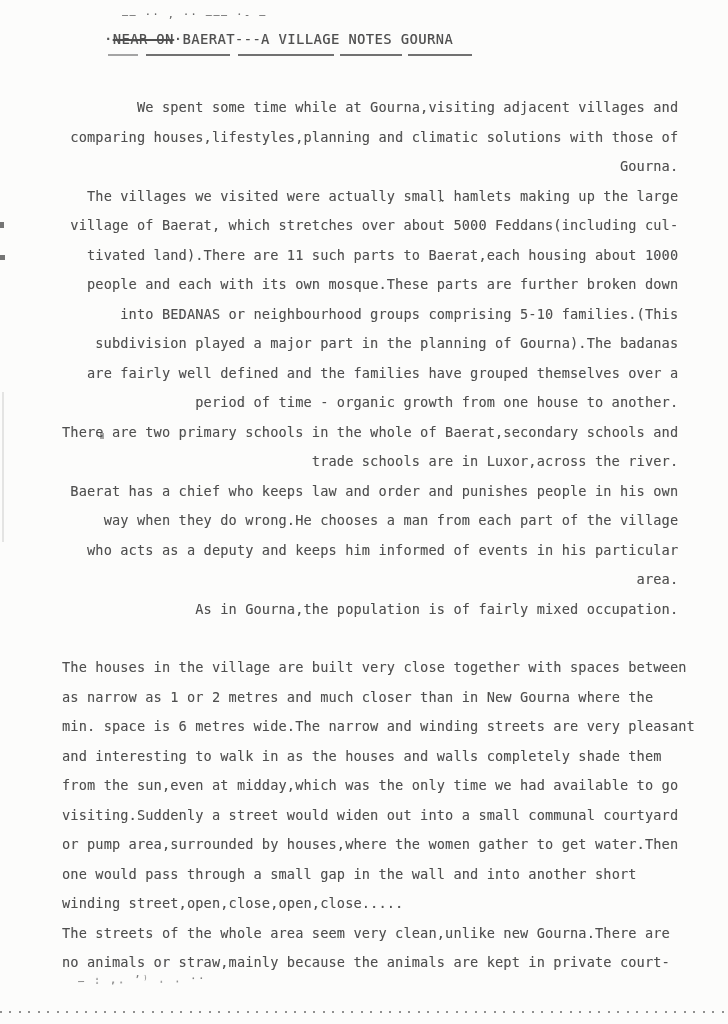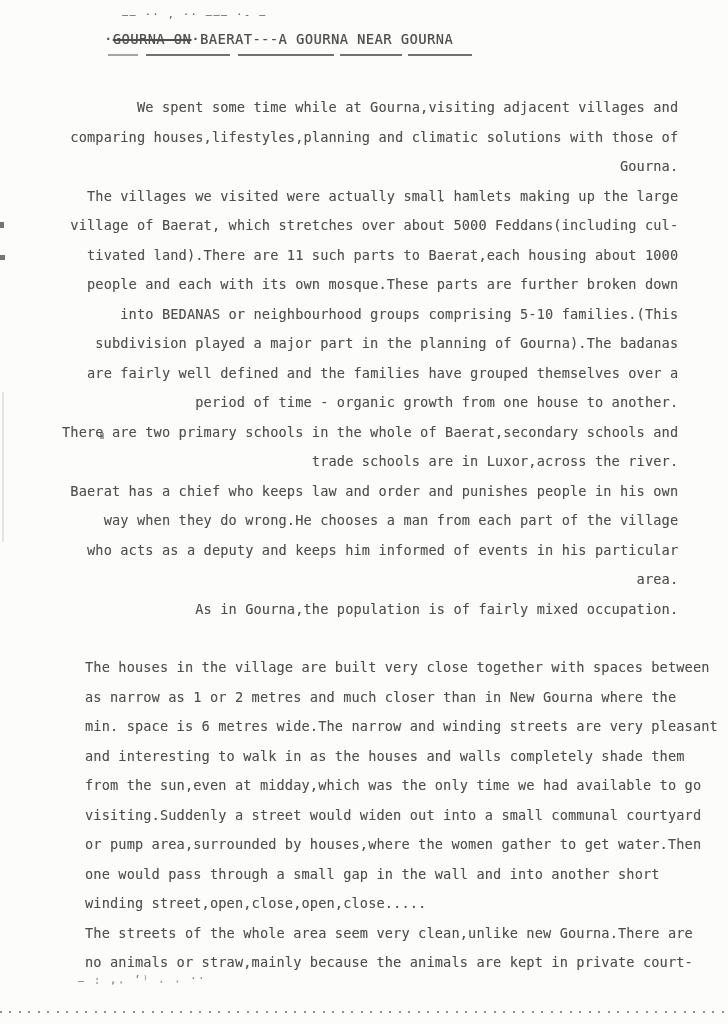--- a/index.html
+++ b/index.html
@@ -6,21 +6,21 @@
   .page{
     position:relative;width:728px;height:1024px;margin:0 auto;
     background:var(--paper,#fcfcfb);overflow:hidden;
     font-family:"DejaVu Sans Mono","Liberation Mono",monospace;
     color:var(--ink,#4f4f4f);
   }
   .txt{filter:blur(.32px);text-shadow:.3px .2px .4px rgba(90,90,90,.35);}
   .para{position:absolute;left:62px;font-size:13.5px;letter-spacing:.2px;
         line-height:29.5px;white-space:pre;}
   .para1{top:93px;text-align:right;}
-  .para2{top:653px;margin-left:23px;}
+  .para2{top:653px;}
   .line{height:29.5px;}
   .title-row{position:absolute;left:104px;top:31px;font-size:13.5px;
              letter-spacing:.6px;white-space:pre;
              text-shadow:.45px 0 0 rgba(70,70,70,.55);}
   .struck{text-decoration:line-through;text-decoration-thickness:2px;}
   .header-marks{position:absolute;left:122px;top:9px;font-size:10px;
                 letter-spacing:1.6px;opacity:.85;}
   .u-seg{position:absolute;top:54px;height:2.4px;
          background:var(--ink,#4f4f4f);opacity:.8;filter:blur(.35px);}
   .useg1{left:108px;width:30px;opacity:.5;}
@@ -41,21 +41,21 @@
   .speck3{left:100px;top:433px;width:4px;height:6px;opacity:.45;}
   .smudge{left:2px;top:392px;width:2px;height:150px;opacity:.12;}
 </style>
 </head>
 <body>
 
 <div class="page">
 
   <div class="header-marks txt">––  ·· , ·· ––– ·- –</div>
 
-  <div class="title-row txt"><span>·</span><span class="struck">GOURNA ON</span><span>·BAERAT---A GOURNA NEAR GOURNA</span></div>
+  <div class="title-row txt"><span>·</span><span class="struck">NEAR ON</span><span>·BAERAT---A VILLAGE NOTES GOURNA</span></div>
 
   <div class="u-seg useg1"></div>
   <div class="u-seg useg2"></div>
   <div class="u-seg useg3"></div>
   <div class="u-seg useg4"></div>
   <div class="u-seg useg5"></div>
 
   <div class="para para1 txt"><div class="line">We spent some time while at Gourna,visiting adjacent villages and</div><div class="line">comparing houses,lifestyles,planning and climatic solutions with those of</div><div class="line">Gourna.</div><div class="line">The villages we visited were actually small hamlets making up the large</div><div class="line">village of Baerat, which stretches over about 5000 Feddans(including cul-</div><div class="line">tivated land).There are 11 such parts to Baerat,each housing about 1000</div><div class="line">people and each with its own mosque.These parts are further broken down</div><div class="line">into BEDANAS or neighbourhood groups comprising 5-10 families.(This</div><div class="line">subdivision played a major part in the planning of Gourna).The badanas</div><div class="line">are fairly well defined and the families have grouped themselves over a</div><div class="line">period of time - organic growth from one house to another.</div><div class="line">There are two primary schools in the whole of Baerat,secondary schools and</div><div class="line">trade schools are in Luxor,across the river.</div><div class="line">Baerat has a chief who keeps law and order and punishes people in his own</div><div class="line">way when they do wrong.He chooses a man from each part of the village</div><div class="line">who acts as a deputy and keeps him informed of events in his particular</div><div class="line">area.</div><div class="line">As in Gourna,the population is of fairly mixed occupation.</div></div>
 
   <div class="caret txt">ˆ</div>

